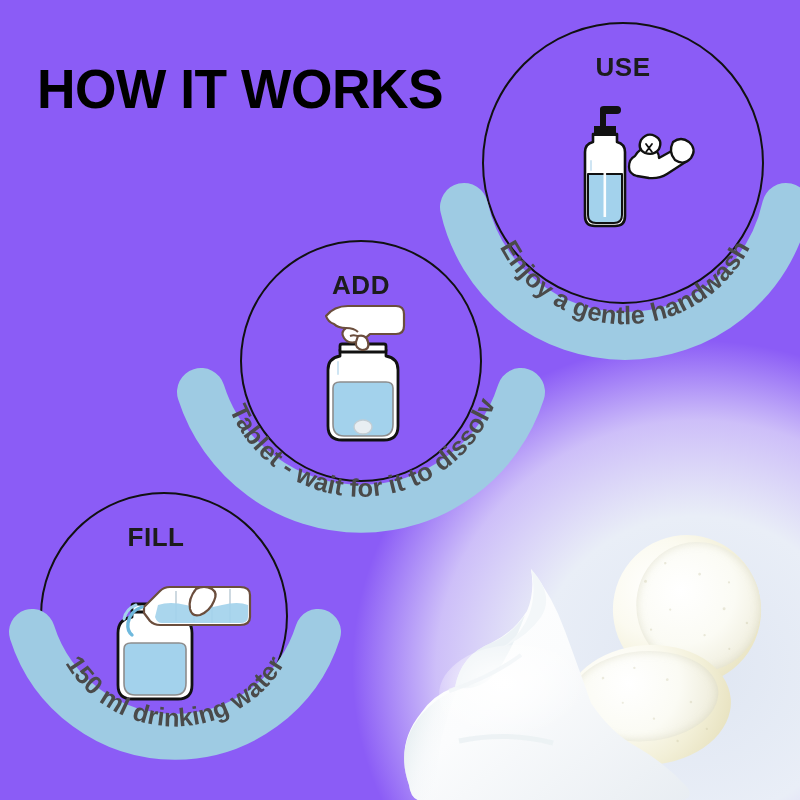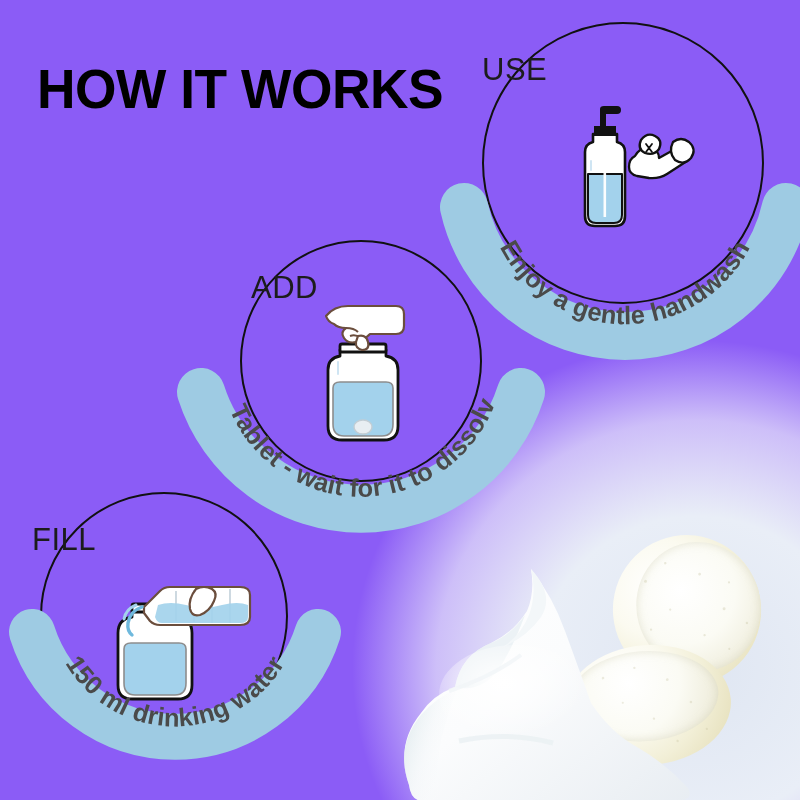--- a/index.html
+++ b/index.html
@@ -28,22 +28,22 @@
   }
 
   
   .step{position:absolute;}
   .circle{
     position:absolute;border-radius:50%;
     border:2.4px solid #111111;background:transparent;
     box-sizing:border-box;
   }
   .step-label{
-    position:absolute;width:100%;
-    font-weight:normal;font-size:31px;letter-spacing:0.5px;
+    position:absolute;width:100%;text-align:center;
+    font-weight:bold;font-size:26px;letter-spacing:0.5px;
     color:#1c1c1c;font-family:"Liberation Sans", sans-serif;
   }
   .art{position:absolute;}
 
   
   .banner{position:absolute;}
   .banner svg{display:block;overflow:visible;}
   .banner-text{
     font-family:"Liberation Sans", sans-serif;
     font-size:25.5px;font-weight:600;fill:#4a4a4a;letter-spacing:0.2px;
@@ -114,21 +114,21 @@
         <use href="#arcUse" fill="none" stroke="#9ecbe3" stroke-width="48" stroke-linecap="round"></use>
         <text class="banner-text">
           <textPath href="#arcUseTxt" startOffset="50%" text-anchor="middle">Enjoy a gentle handwash</textPath>
         </text>
       </svg>
     </div>
   </div>
 
   <div class="step" style="left:0;top:0;">
     <div class="circle" style="left:240px;top:240px;width:242px;height:242px;"></div>
-    <div class="step-label" style="left:251px;top:270px;width:242px;">ADD</div>
+    <div class="step-label" style="left:240px;top:270px;width:242px;">ADD</div>
 
     <svg class="art" style="left:300px;top:300px;" width="130" height="150" viewBox="0 0 130 150">
 
       <path d="M28 70 Q28 58 40 56 L40 50 L86 50 L86 56 Q98 58 98 70 L98 126
                Q98 140 84 140 L42 140 Q28 140 28 126 Z" fill="#ffffff" stroke="#111" stroke-width="2.8" stroke-linejoin="round"></path>
 
       <rect x="40" y="44" width="46" height="8" rx="2" fill="#ffffff" stroke="#111" stroke-width="2.8"></rect>
 
       <path d="M33 88 Q33 82 40 82 L86 82 Q93 82 93 88 L93 124
                Q93 136 82 136 L44 136 Q33 136 33 124 Z" fill="#a3d2ec" stroke="#8d8d8d" stroke-width="1.6"></path>

